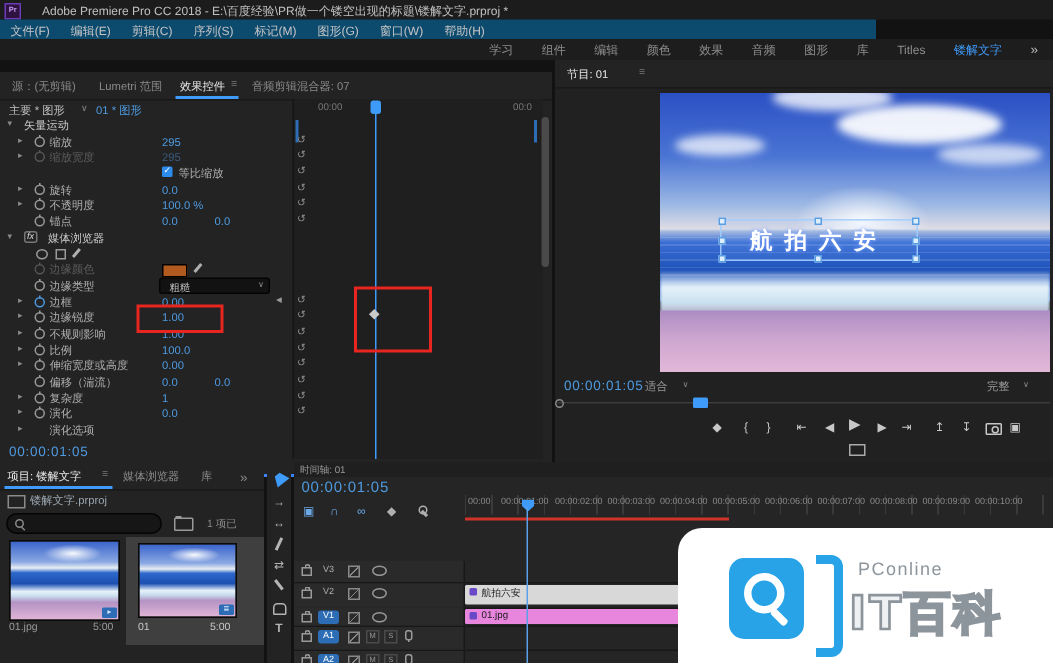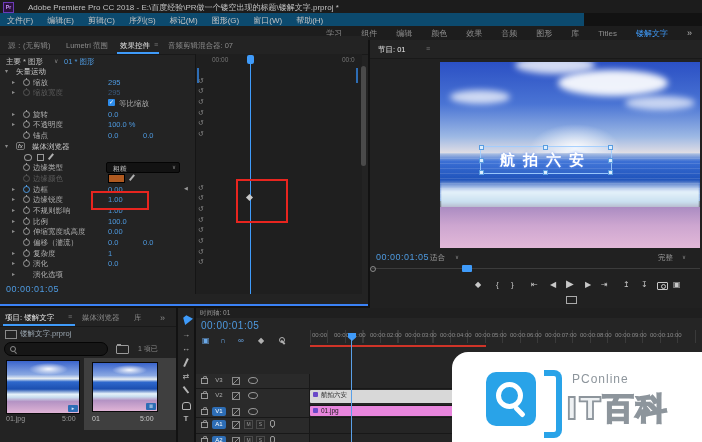--- a/index.html
+++ b/index.html
@@ -14,21 +14,21 @@
            color:#c79af5;font-size:5px;line-height:8px;text-align:center;font-weight:bold}
   #title-text{left:28px;top:2px;font-size:8px;color:#c0c0c0;white-space:nowrap}
   #menubar{left:0;top:13px;width:584px;height:13px;background:#0c4a6e;display:flex;align-items:flex-end}
   #menubar span{font-size:8px;color:#c4c4c4;padding:0 7px}
   #wsbar{left:0;top:26px;width:702px;height:14px;background:#1d1d1d;display:flex;
          justify-content:flex-end;align-items:center;gap:19px;padding-right:10px;box-sizing:border-box}
   #wsbar .ws{font-size:8px;color:#8d8d8d}
   #wsbar .ws.active{color:#3f9bfa}
   #wsbar .ovf{font-size:9px;color:#b8b8b8}
   
-  #ecp{left:0;top:36px;width:368px;height:268px;background:#232323;border-bottom:2px solid #3b82f6}
+  #ecp{left:0;top:48px;width:368px;height:268px;background:#232323;border-bottom:2px solid #3b82f6}
   .ptabs{position:absolute;left:0;top:0;right:0;height:18px;background:#232323;border-bottom:1px solid #191919}
   .ptab{position:absolute;top:5px;font-size:7.5px;color:#8a8a8a;white-space:nowrap}
   .ptab.on{color:#e8e8e8}
   .pmenu{position:absolute;top:5px;font-size:7px;color:#777}
   .underline{position:absolute;height:2px;background:#3f9bfa}
   #ecp-master{left:6px;top:21px;font-size:7.5px;color:#c0c0c0}
   #ecp-chev{left:54px;top:21px;font-size:6px;color:#888}
   #ecp-clip{left:64px;top:21px;font-size:7.5px;color:#4e9ae0}
   #ecp-tl{left:195px;top:18px;width:166px;height:240px;background:#1f1f1f;border-left:1px solid #151515}
   .ecp-rlabel{position:absolute;top:2px;font-size:6.5px;color:#777}
@@ -287,32 +287,32 @@
       <span class="gtw">▾</span>
       <span class="fxbadge">fx</span>
       <span class="fxg-lbl">媒体浏览器</span>
     </div>
     <div class="erow">
       <span class="mcirc"></span>
       <span class="msq"></span>
       <span class="diag mpen"></span>
     </div>
     <div class="erow">
+      <span class="sw dim"></span>
+      <span class="lbl dim">边缘颜色</span>
+      <span class="swatch" style="background:#b05a20"></span>
+      <span class="diag eyedrop"></span>
+    </div>
+    <div class="erow">
       <span class="sw"></span>
       <span class="lbl">边缘类型</span>
       <span class="ddown">
         <span class="dv">粗糙</span>
         <span class="dc">∨</span>
       </span>
-    </div>
-    <div class="erow">
-      <span class="sw dim"></span>
-      <span class="lbl dim">边缘颜色</span>
-      <span class="swatch" style="background:#b05a20"></span>
-      <span class="diag eyedrop"></span>
     </div>
     <div class="erow">
       <span class="tw">▸</span>
       <span class="sw blue"></span>
       <span class="lbl">边框</span>
       <span class="v1">0.00</span>
       <span class="kfnav"></span>
       <span class="reset"></span>
     </div>
     <div class="erow">

